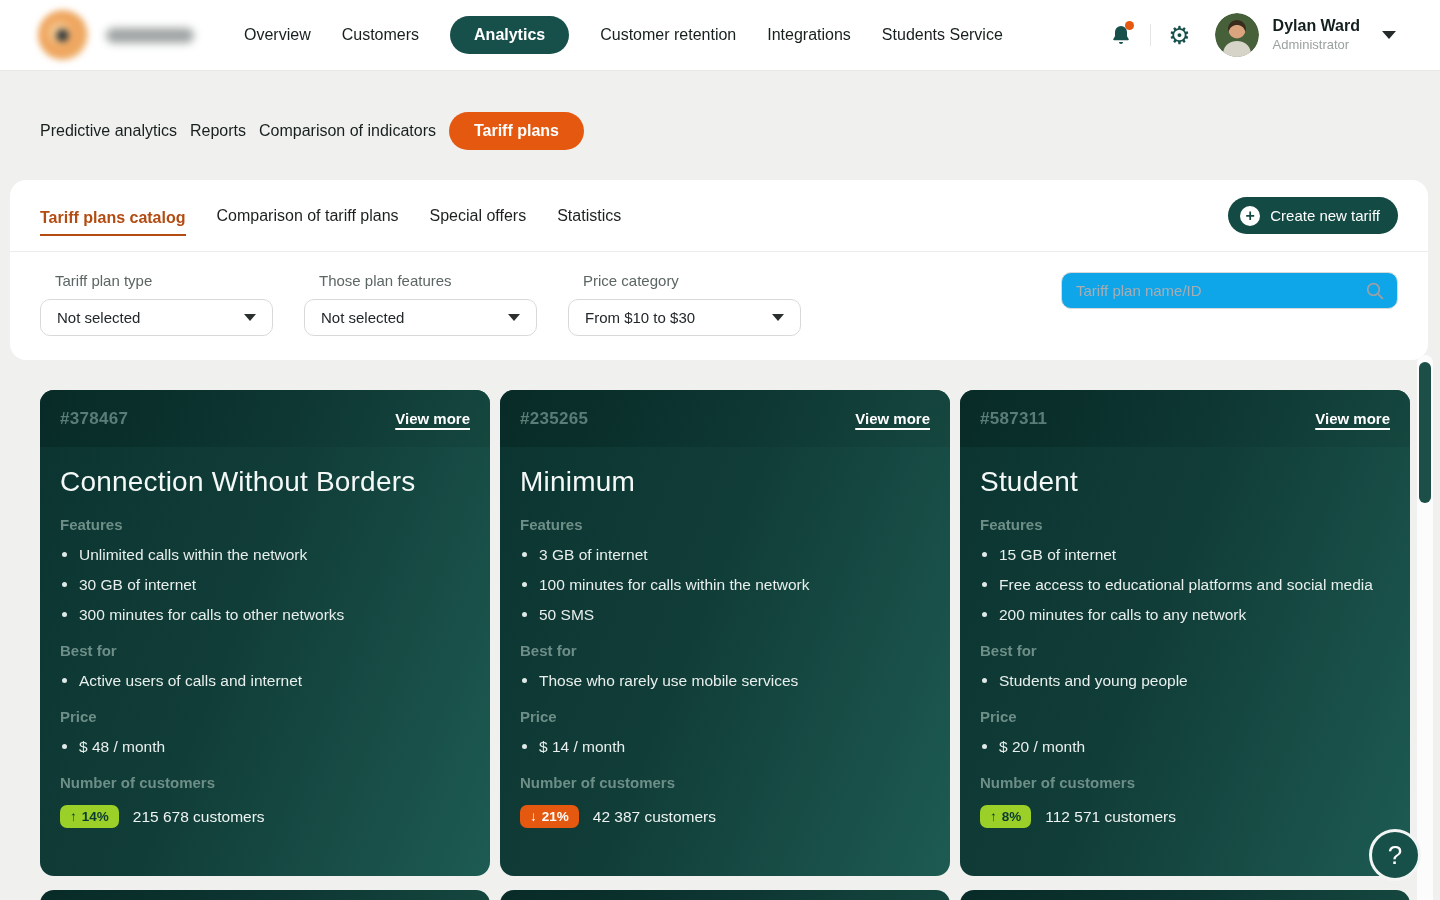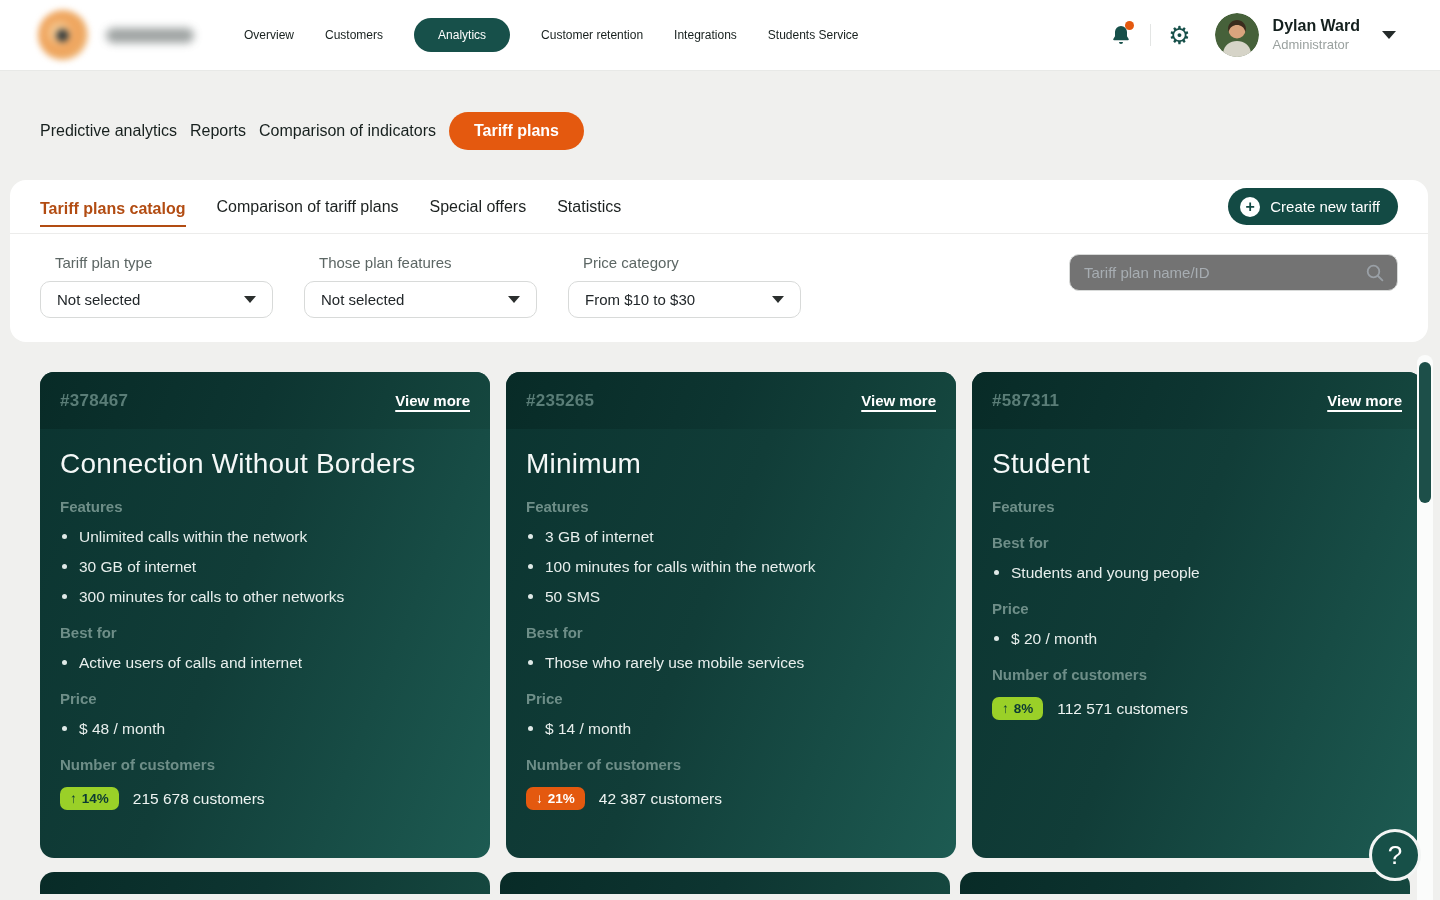--- a/index.html
+++ b/index.html
@@ -21,24 +21,24 @@
     filter:blur(3px);
   }
   .logo-mark::after {
     content:''; position:absolute; left:18px; top:19px; width:13px; height:13px;
     border-radius:50%; background:#3a3f3e;
   }
   .logo-word { width:88px; height:15px; border-radius:8px; background:#878d8c; filter:blur(4px); opacity:.8; }
 
   .main-nav { display:flex; align-items:center; gap:31px; margin-left:50px; }
   .main-nav .nav-item {
-    font-size:12px; color:#17201e; cursor:pointer; white-space:nowrap; font-weight:400;
+    font-size:16px; color:#17201e; cursor:pointer; white-space:nowrap; font-weight:400;
   }
   .main-nav .nav-item.pill {
-    background:#17504a; color:#ffffff; font-weight:400;
+    background:#17504a; color:#ffffff; font-weight:700;
     padding:10px 24px; border-radius:20px;
   }
 
   .header-right { margin-left:auto; display:flex; align-items:center; }
   .icon-btn { position:relative; cursor:pointer; display:flex; align-items:center; justify-content:center; width:34px; height:34px; }
   .bell-dot { position:absolute; right:4px; top:3px; width:9px; height:9px; border-radius:50%; background:#e4590f; }
   .v-divider { width:1px; height:22px; background:#e3e5e4; margin:0 12px; }
   .gear-glyph { font-size:25px; color:#17504a; line-height:1; }
   .avatar { width:44px; height:44px; border-radius:50%; overflow:hidden; margin:0 14px 0 18px; cursor:pointer; flex:none; }
   .user-block { line-height:1.15; cursor:pointer; }
@@ -53,21 +53,21 @@
   .subnav { display:flex; align-items:center; gap:13px; padding:41px 40px 0; }
   .subnav .sub-item { font-size:16px; color:#17201e; cursor:pointer; white-space:nowrap; }
   .subnav .sub-item.pill {
     background:#e4590f; color:#ffffff; font-weight:600; padding:10px 25px; border-radius:21px;
   }
 
   
   .panel {
     margin:30px 12px 0 10px; background:#ffffff; border-radius:16px; overflow:hidden;
   }
-  .tabs-row { display:flex; align-items:center; height:54px; padding:0 30px; border-bottom:1px solid #ececeb; }
+  .tabs-row { display:flex; align-items:center; height:72px; padding:0 30px; border-bottom:1px solid #ececeb; }
   .tab { font-size:16px; color:#1c2120; font-weight:500; margin-right:31px; cursor:pointer; padding:4px 0; white-space:nowrap; }
   .tab.active {
     color:#b24c12; font-weight:700; border-bottom:2px solid #b24c12; padding-bottom:7px; margin-bottom:-9px;
   }
   .create-btn {
     margin-left:auto; display:flex; align-items:center; gap:10px; cursor:pointer;
     background:#134a44; color:#ffffff; font-size:15px; font-weight:500;
     height:37px; padding:0 18px 0 12px; border-radius:19px; border:none;
   }
   .plus-circle {
@@ -80,31 +80,31 @@
   .field-label { font-size:15px; color:#5c6664; margin:0 0 10px 15px; }
   .select {
     height:37px; border:1px solid #d8dad9; border-radius:10px; background:#fff;
     display:flex; align-items:center; justify-content:space-between;
     padding:0 16px; cursor:pointer;
   }
   .select-value { font-size:15px; color:#22272a; }
   .caret { width:0; height:0; border-left:6px solid transparent; border-right:6px solid transparent; border-top:7px solid #2b2f2e; }
   .search-field { margin-left:auto; width:337px; margin-right:0; }
   .search-box {
-    height:37px; border:1px solid #d8dad9; border-radius:10px; background:#737373;
-    display:flex; align-items:center; padding:0 12px 0 14px;margin-left:8px;
+    height:37px; border:1px solid #d8dad9; border-radius:10px; background:#0ea5e9;
+    display:flex; align-items:center; padding:0 12px 0 14px;
   }
   .search-box input {
     border:none; outline:none; flex:1; font-size:15px; color:#22272a;
     font-family:"Liberation Sans","DejaVu Sans",sans-serif; background:transparent;
   }
   .search-box input::placeholder { color:#a7adb2; }
 
   
-  .cards-row { display:flex; gap:16px; padding:16px 30px 0 40px; margin-top:14px; }
+  .cards-row { display:flex; gap:10px; padding:16px 30px 0 40px; margin-top:14px; }
   .card {
     width:450px; flex:none; border-radius:14px; height:486px;
     background:linear-gradient(112deg,#0b3430 0%,#113d38 45%,#1d5b52 100%);
     color:#eef4f2; overflow:hidden;
   }
   .card-head {
     height:57px; display:flex; align-items:center; justify-content:space-between;
     padding:0 20px;
     background:linear-gradient(112deg,#082b27 0%,#0d3531 50%,#15473f 100%);
   }
@@ -322,20 +322,25 @@
   </article>
 
   <article class="card">
     <div class="card-head">
       <span class="card-id">#587311</span>
       <a class="view-more">View more</a>
     </div>
     <div class="card-body">
       <h2 class="card-title">Student</h2>
       <div class="sec-label">Features</div>
+      <ul>
+        <li>15 GB of internet</li>
+        <li>Free access to educational platforms and social media</li>
+        <li>200 minutes for calls to any network</li>
+      </ul>
       <div class="sec-label">Best for</div>
       <ul>
         <li>Students and young people</li>
       </ul>
       <div class="sec-label">Price</div>
       <ul>
         <li>$ 20 / month</li>
       </ul>
       <div class="sec-label">Number of customers</div>
       <div class="cust-row">

